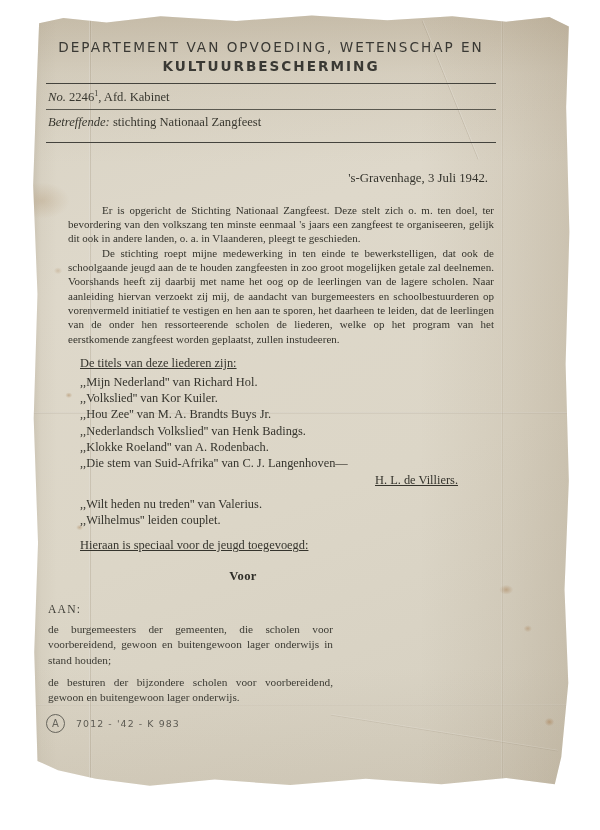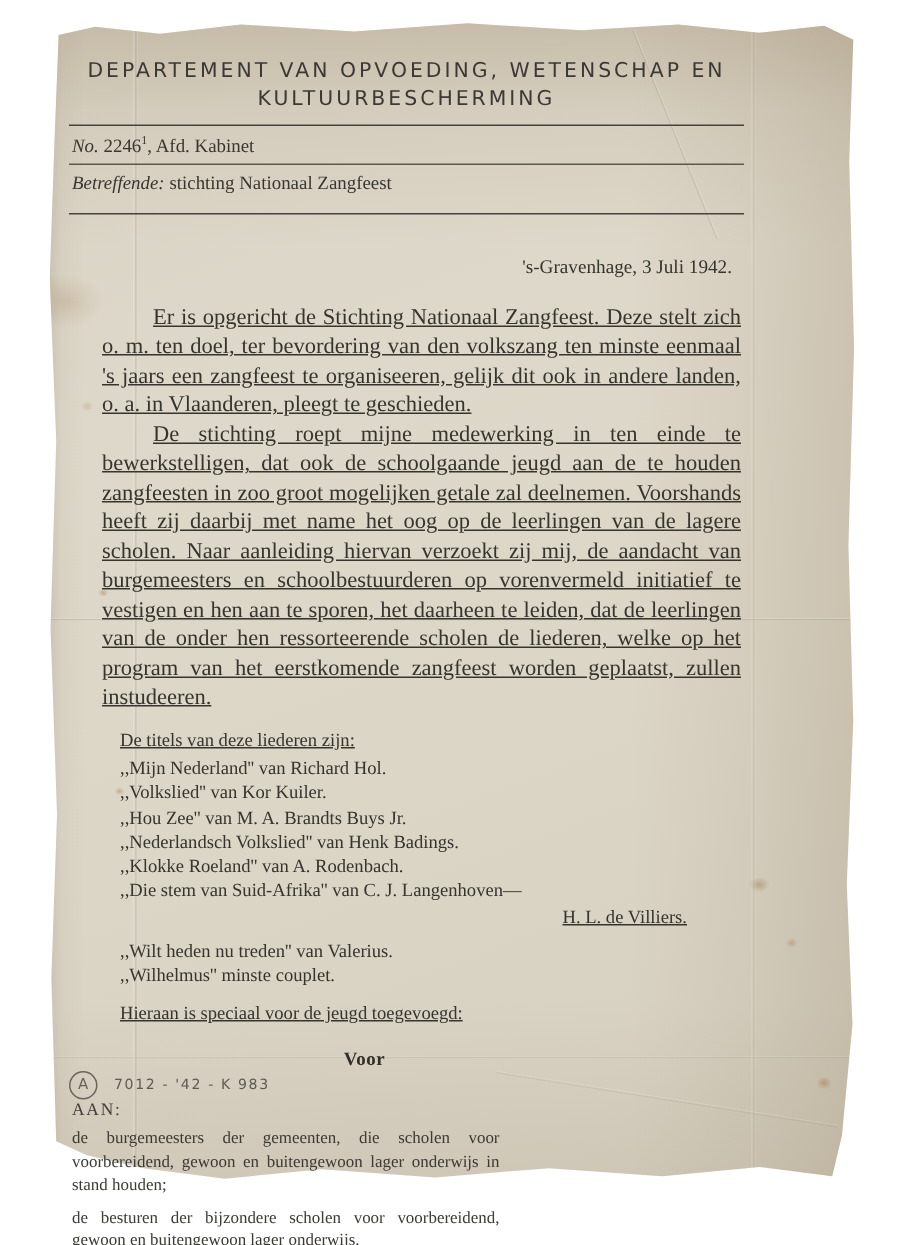--- a/index.html
+++ b/index.html
@@ -87,21 +87,21 @@
 
   #letterhead {
     text-align: center;
     font-family: "DejaVu Sans", sans-serif;
     font-size: 13.6px;
     letter-spacing: 2.0px;
     line-height: 1.38;
     color: #3a3934;
     white-space: nowrap;
   }
-  #letterhead .lh-line2 { letter-spacing: 2.0px; }
+  #letterhead .lh-line2 { letter-spacing: 2.0px; font-weight: bold; }
 
   .rule-thick {
     height: 0;
     border-top: 1.7px solid #44433d;
     margin: 7px 0 0 0;
   }
   .rule-thin {
     height: 0;
     border-top: 0.9px solid #5a584f;
     margin: 0;
@@ -117,29 +117,28 @@
   .ref-line sup { font-size: 8px; vertical-align: super; }
 
   #date-line {
     text-align: right;
     font-size: 12.8px;
     margin: 28px 8px 0 0;
     color: #35342d;
   }
 
   .para {
-    font-size: 15px;
+    font-size: 11px;
     line-height: 1.30;
     text-align: justify;
     text-indent: 34px;
     margin: 0;
     padding: 0 2px 0 22px;
     color: #35342d;
     hyphens: manual;
-    text-decoration: underline;
   }
   #para-1 { margin-top: 17px; }
   #para-2 { margin-top: 0px; }
 
   .lead-line {
     font-size: 12.4px;
     line-height: 1.30;
     margin: 9px 0 3px 0;
     padding-left: 22px;
     text-indent: 12px;
@@ -269,21 +268,21 @@
     <li>,,Nederlandsch Volkslied'' van Henk Badings.</li>
     <li>,,Klokke Roeland'' van A. Rodenbach.</li>
     <li>,,Die stem van Suid-Afrika'' van C. J. Langenhoven—</li>
   </ul>
   <div class="cosign">H. L. de Villiers.</div>
 
   <div class="gap-sm"></div>
 
   <ul class="song-list">
     <li>,,Wilt heden nu treden'' van Valerius.</li>
-    <li>,,Wilhelmus'' minste couplet.</li>
+    <li>,,Wilhelmus'' leiden couplet.</li>
   </ul>
 
   <div class="lead-line">Hieraan is speciaal voor de jeugd toegevoegd:</div>
 
 
   <div id="voor">Voor</div>
 
   <div id="addressee">
     <div id="aan-label">AAN:</div>
     <div class="addr-block">de burgemeesters der gemeenten, die scholen voor voorbereidend, gewoon en buitengewoon lager onderwijs in stand houden;</div>

